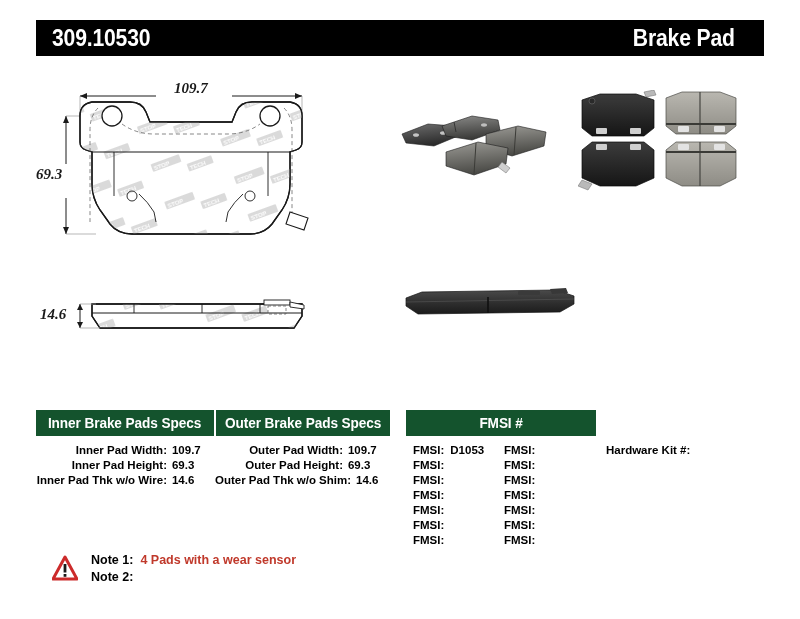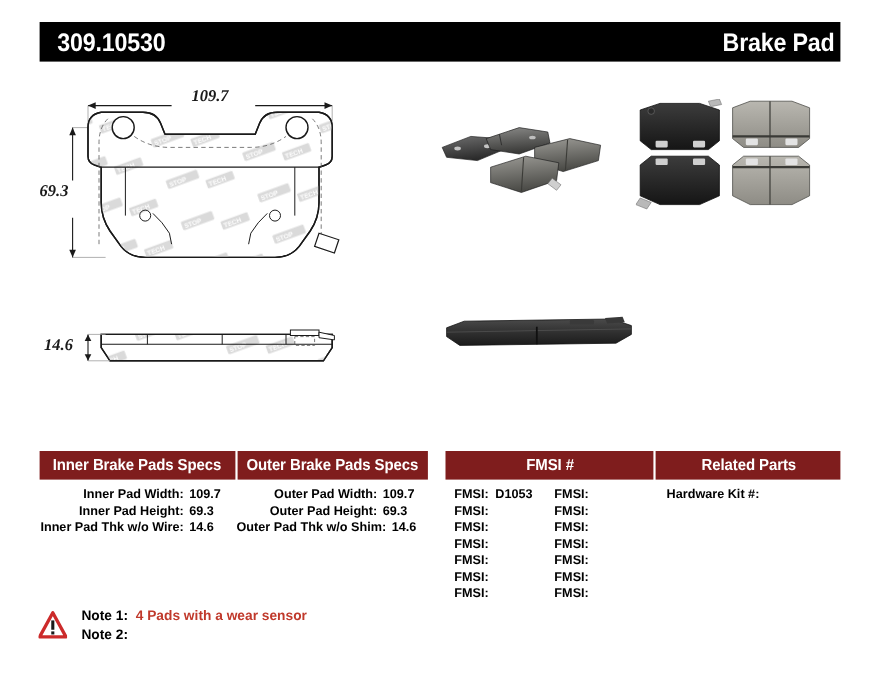--- a/index.html
+++ b/index.html
@@ -21,21 +21,21 @@
     position: absolute;
     left: 36px;
     top: 20px;
     width: 728px;
     height: 36px;
     background: #000000;
     display: flex;
     align-items: center;
     justify-content: space-between;
     box-sizing: border-box;
-    padding: 0 5px 0 16px;
+    padding: 0 29px 0 16px;
   }
   #header-bar .h-text {
     color: #ffffff;
     font-family: "Liberation Sans", sans-serif;
     font-weight: bold;
     font-size: 23px;
     letter-spacing: -0.2px;
     transform: scaleX(0.92);
     transform-origin: left center;
     white-space: nowrap;
@@ -73,21 +73,21 @@
     left: 36px;
     top: 410px;
     width: 728px;
   }
   #table-head {
     display: flex;
     height: 26px;
     background: #ffffff;
   }
   #table-head .th {
-    background: #7f1d1d;
+    background: #14532d;
     color: #ffffff;
     font-weight: bold;
     font-size: 14.5px;
     display: flex;
     align-items: center;
     justify-content: center;
     box-sizing: border-box;
     transform: none;
     white-space: nowrap;
     letter-spacing: -0.1px;
@@ -140,21 +140,21 @@
     font-size: 11.5px;
     font-weight: bold;
     line-height: 15px;
     white-space: nowrap;
     padding-left: 9px;
   }
 
   
   #notes {
     position: absolute;
-    left: 35px;
+    left: 52px;
     top: 552px;
     display: flex;
     align-items: flex-start;
   }
   #warning-icon { width: 26px; height: 30px; flex: 0 0 auto; margin-top: 2px; }
   #notes-text { margin-left: 13px; }
   .note-line {
     font-size: 12.5px;
     font-weight: bold;
     line-height: 17px;
@@ -411,23 +411,20 @@
   <div id="table-head">
     <div class="th col-inner">
       <span>Inner Brake Pads Specs</span>
     </div>
     <div class="th col-outer">
       <span>Outer Brake Pads Specs</span>
     </div>
     <div class="th col-fmsi">
       <span>FMSI #</span>
     </div>
-    <div class="th col-rel">
-      <span>Related Parts</span>
-    </div>
   </div>
 
   <div id="table-body">
 
     <div class="body-col col-inner">
       <div class="spec-row">
         <div class="lbl">Inner Pad Width:</div>
         <div class="val">109.7</div>
       </div>
       <div class="spec-row">

